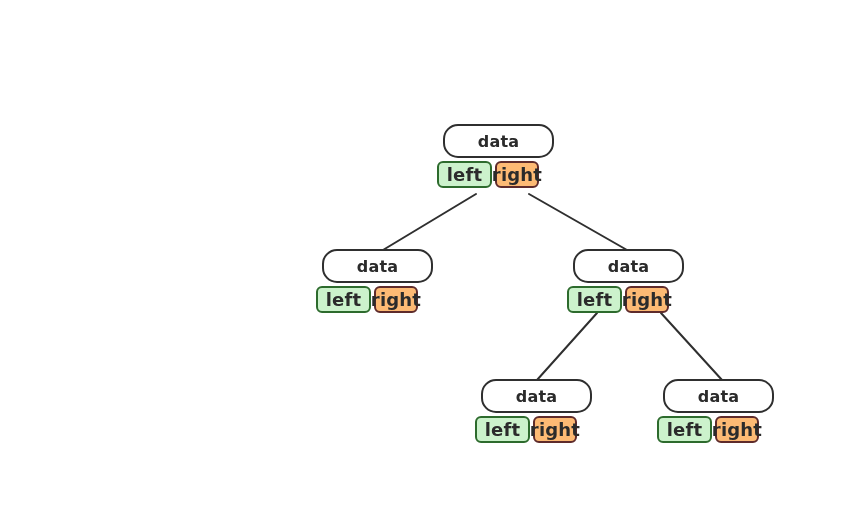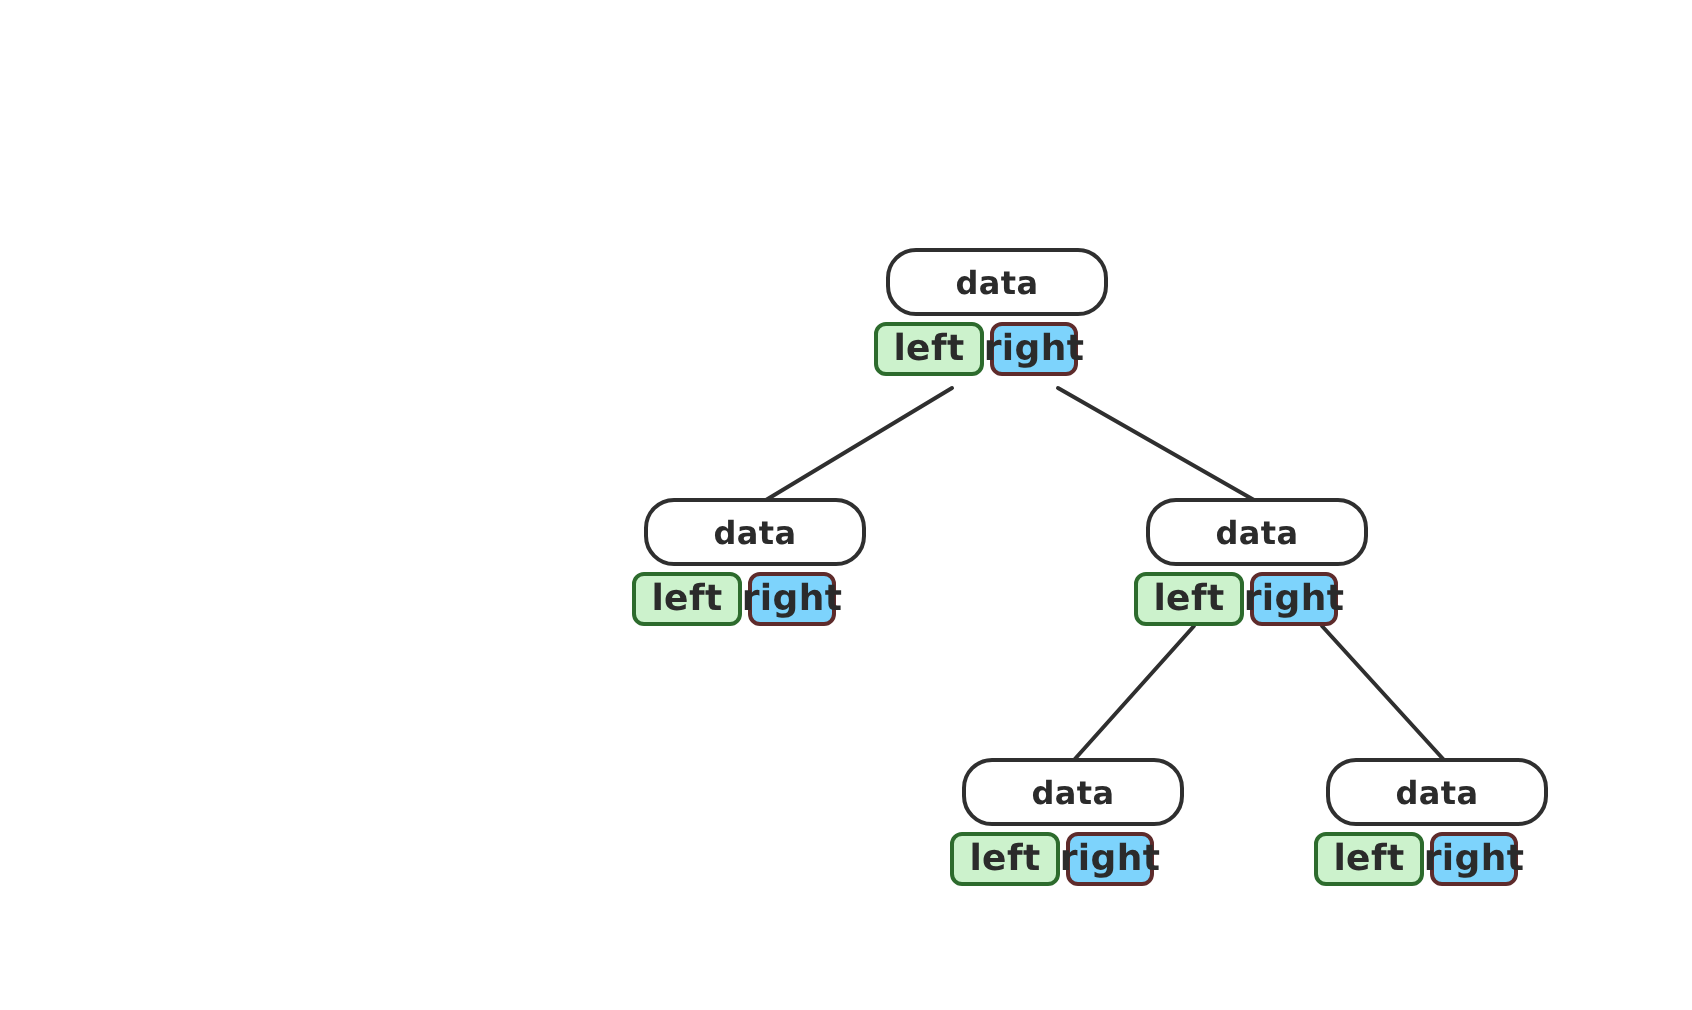--- a/index.html
+++ b/index.html
@@ -70,21 +70,21 @@
     letter-spacing: 0.2px;
   }
   .ptr-left {
     width: 55px;
     background: #ccf2cc;
     border-color: #2d6b2d;
     color: #2b2b2b;
   }
   .ptr-right {
     width: 44px;
-    background: #7dd3fc;
+    background: #fdba74;
     border-color: #5e2b2b;
     color: #2b2b2b;
     margin-left: 3px;
   }
 </style>
 </head>
 <body>
 
 <div id="canvas">
 

